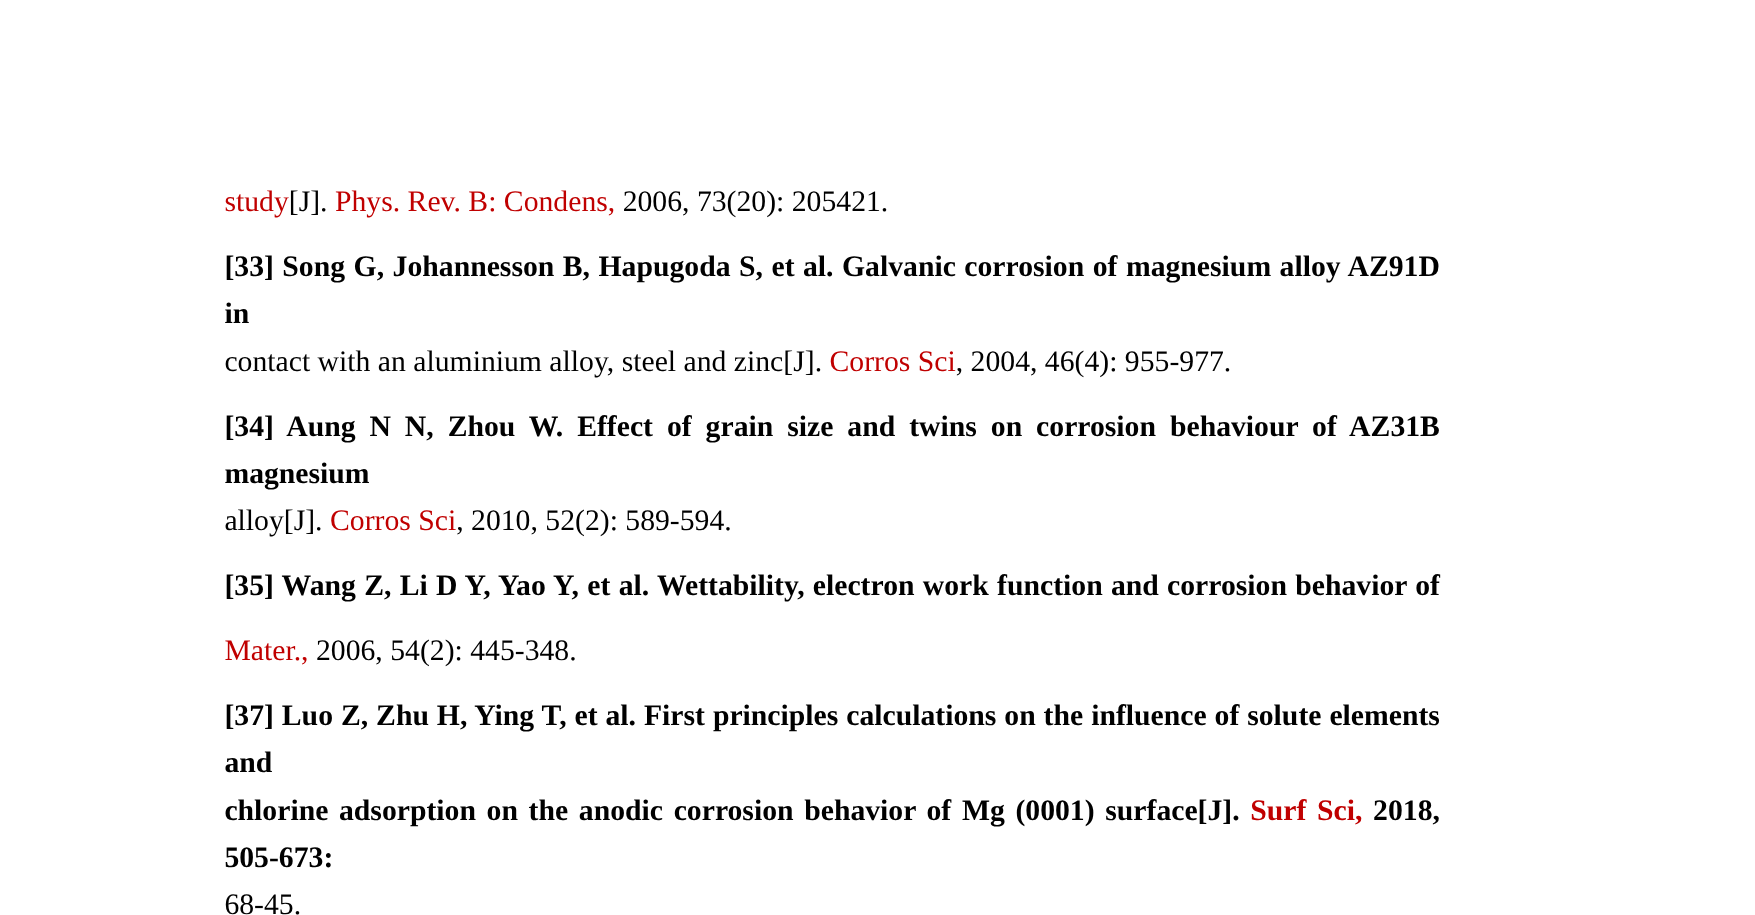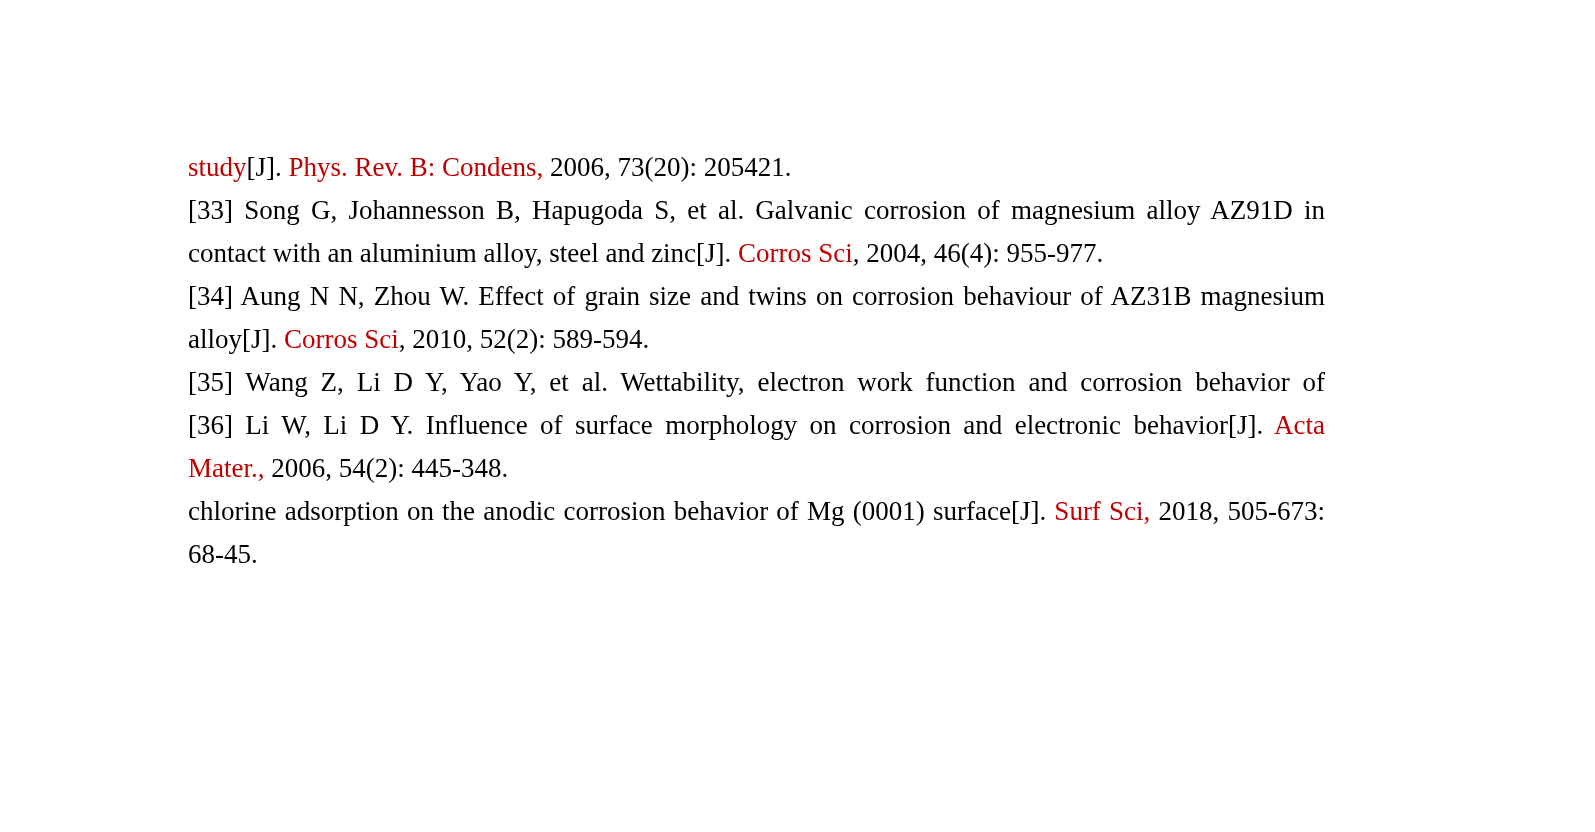--- a/index.html
+++ b/index.html
@@ -17,29 +17,30 @@
   #references-block {
     position: absolute;
     left: 188px;
     top: 146px;
     width: 1137px;
     font-size: 27px;
     line-height: 43px;
     color: #000000;
   }
   .reference {
-    margin: 0;
+    margin: 16px;
     padding: 0;
   }
   .ref-line {
     text-align: left;
   }
   .ref-line.justify {
     text-align: justify;
     text-align-last: justify;
+    font-weight: bold;
   }
   .seg { color: inherit; }
   .seg.red { color: var(--journal-red, #c00000); }
 </style>
 </head>
 <body style="background: rgb(255, 255, 255);">
 
 <div id="references-block" style="color: rgb(0, 0, 0); --journal-red: #c00000;">
     <div class="reference">
       <div class="ref-line"><span class="seg red">study</span><span class="seg">[J]. </span><span class="seg red">Phys. Rev. B: Condens,</span><span class="seg"> 2006, 73(20): 205421.</span></div>
@@ -49,20 +50,20 @@
       <div class="ref-line"><span class="seg">contact with an aluminium alloy, steel and zinc[J]. </span><span class="seg red">Corros Sci</span><span class="seg">, 2004, 46(4): 955-977.</span></div>
     </div>
     <div class="reference">
       <div class="ref-line justify"><span class="seg">[34] Aung N N, Zhou W. Effect of grain size and twins on corrosion behaviour of AZ31B magnesium</span></div>
       <div class="ref-line"><span class="seg">alloy[J]. </span><span class="seg red">Corros Sci</span><span class="seg">, 2010, 52(2): 589-594.</span></div>
     </div>
     <div class="reference">
       <div class="ref-line justify"><span class="seg">[35] Wang Z, Li D Y, Yao Y, et al. Wettability, electron work function and corrosion behavior of</span></div>
     </div>
     <div class="reference">
-      <div class="ref-line justify"><span class="seg">[36] Li W, Li D Y. Influence of surface morphology on corrosion and electronic behavior[J]. </span><span class="seg red">Acta</span></div>
       <div class="ref-line"><span class="seg red">Mater.,</span><span class="seg"> 2006, 54(2): 445-348.</span></div>
     </div>
     <div class="reference">
+      <div class="ref-line justify"><span class="seg">[37] Luo Z, Zhu H, Ying T, et al. First principles calculations on the influence of solute elements and</span></div>
       <div class="ref-line justify"><span class="seg">chlorine adsorption on the anodic corrosion behavior of Mg (0001) surface[J]. </span><span class="seg red">Surf Sci,</span><span class="seg"> 2018, 505-673:</span></div>
       <div class="ref-line"><span class="seg">68-45.</span></div>
     </div>
   </div>
 
 </body></html>

